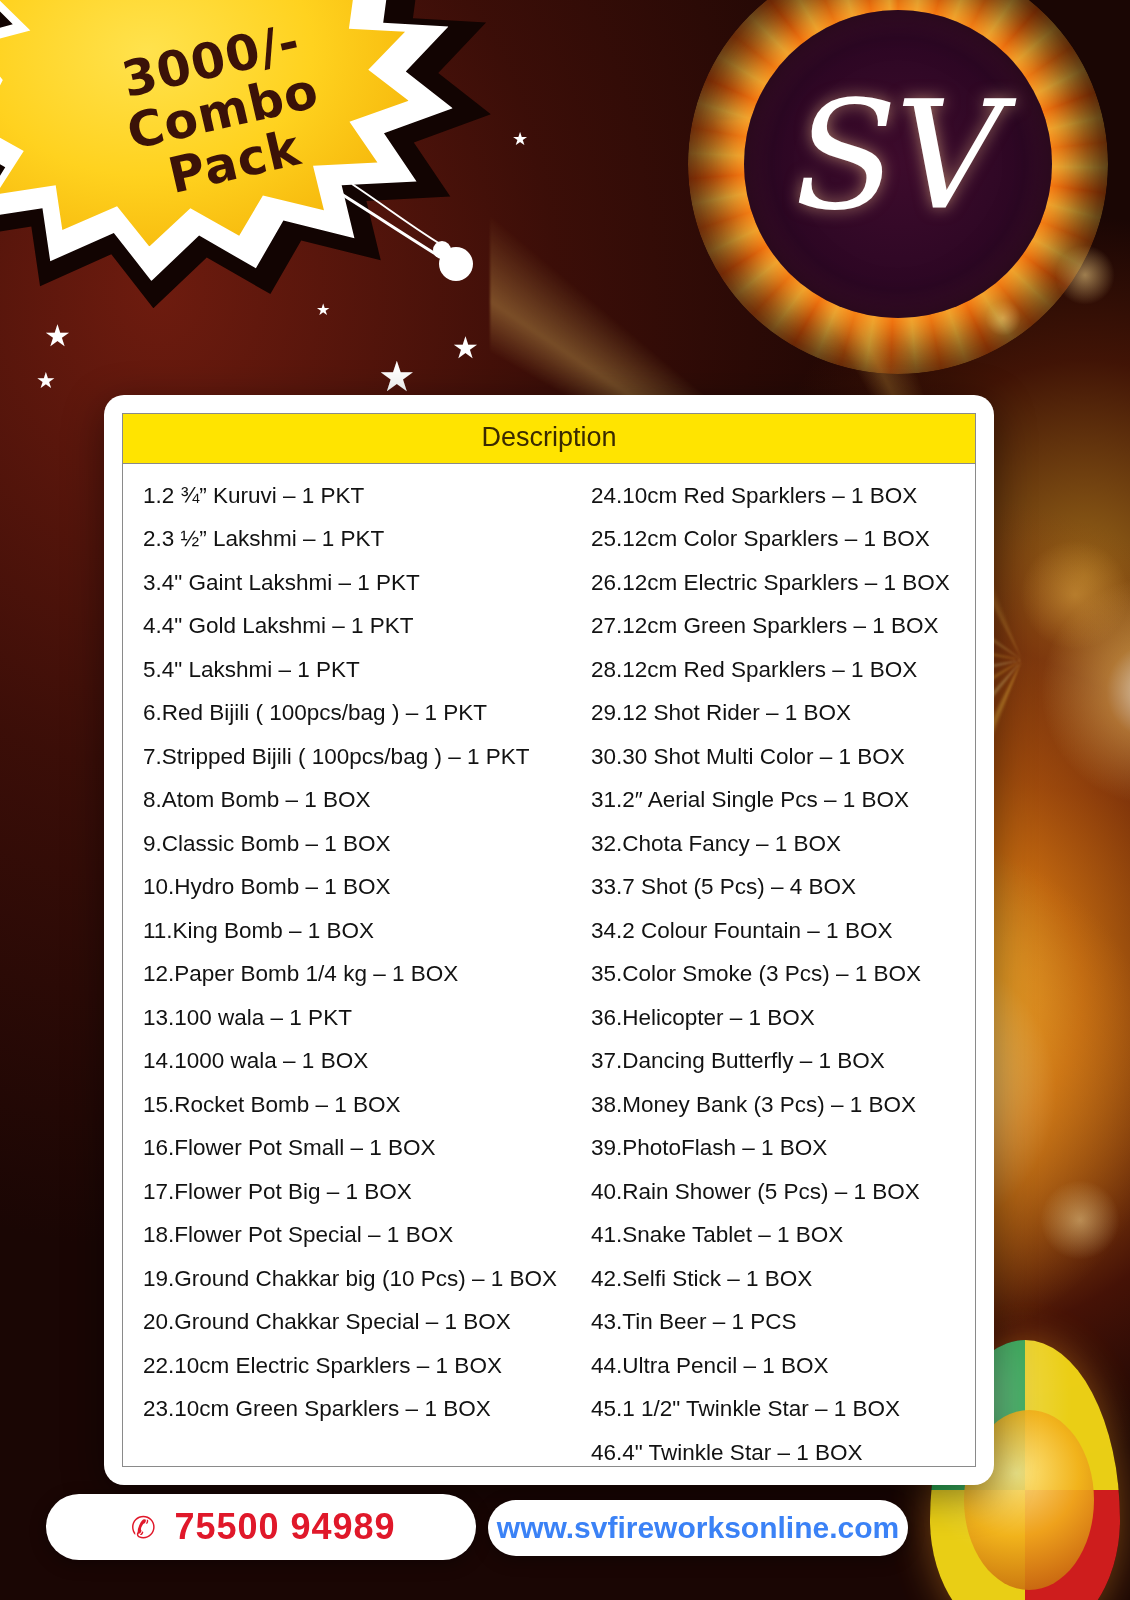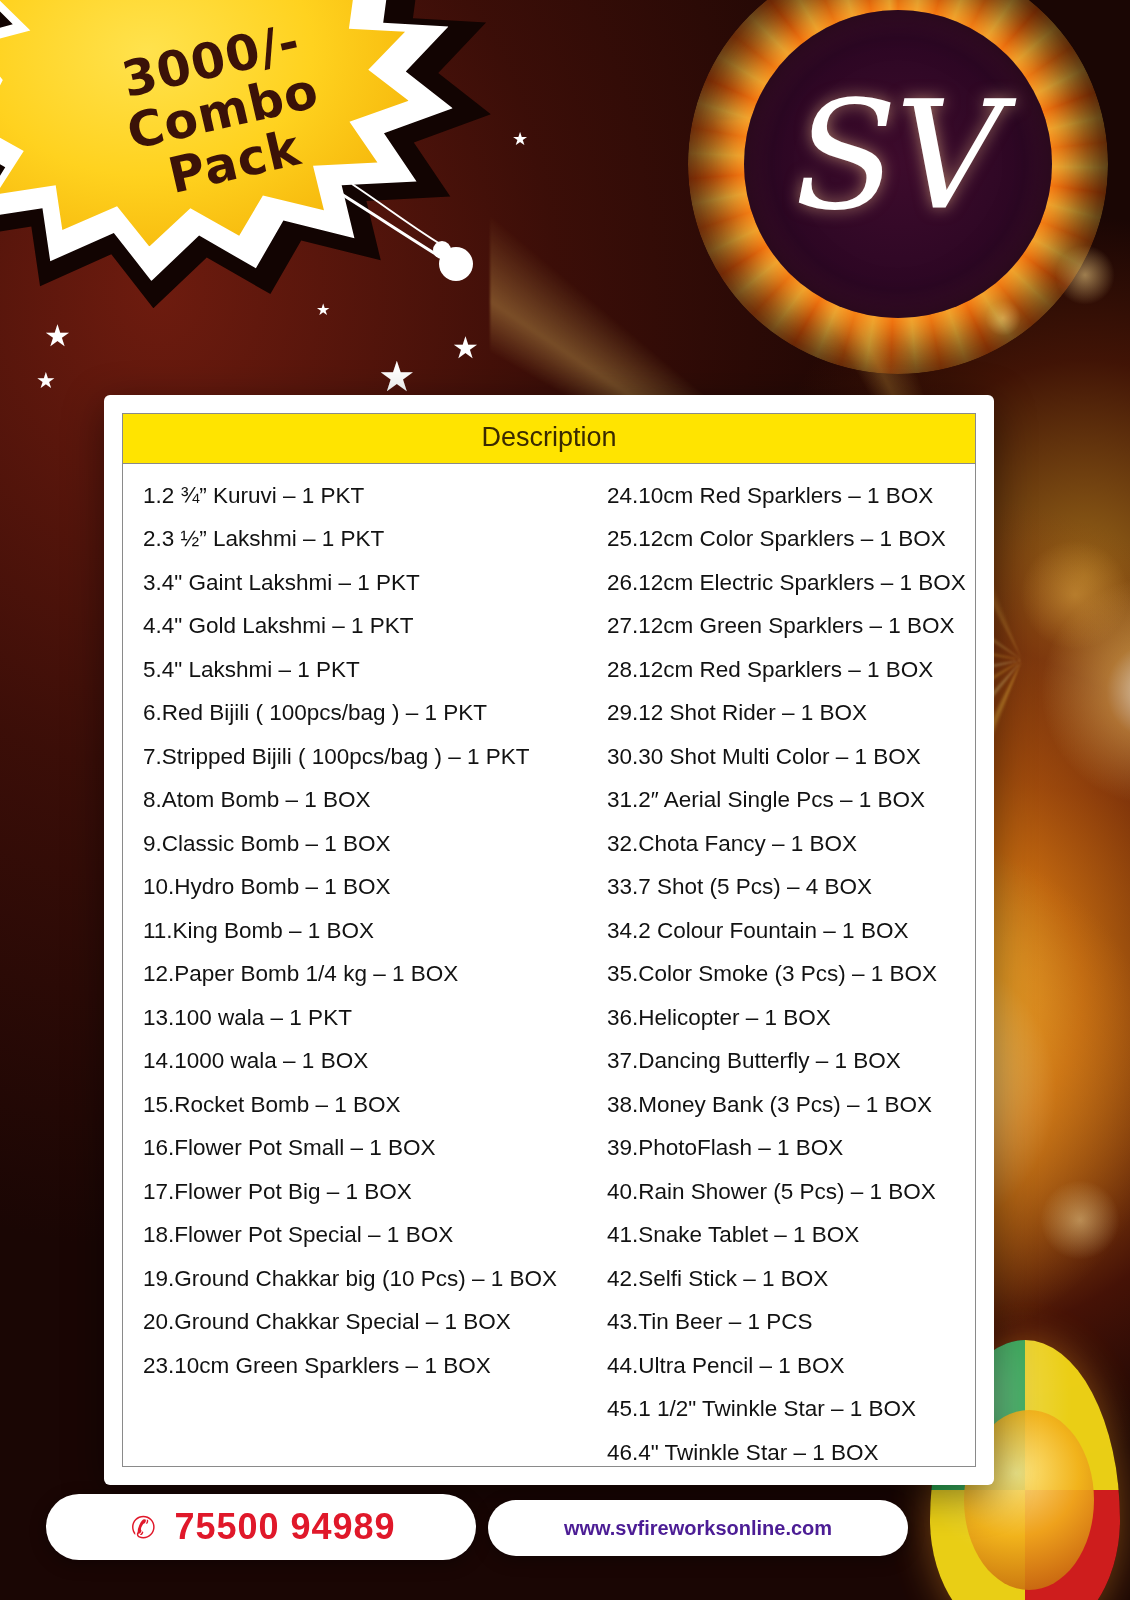--- a/index.html
+++ b/index.html
@@ -132,34 +132,34 @@
     border-radius: 50%;
     background: radial-gradient(circle at 40% 35%, #ffe98a, #f2b01c 45%, #b8560a 100%);
     opacity: .9;
   }
 
   
   #card {
     position: absolute; left: 104px; top: 395px;
     width: 890px; height: 1090px;
     background: #ffffff;
-    border-radius: 6px;
+    border-radius: 20px;
     box-shadow: 0 10px 40px rgba(0,0,0,.45);
     padding: 18px;
   }
   #table { border: 1px solid #8a8a8a; height: 100%; display: flex; flex-direction: column; }
   #table-head {
     background: #ffe400;
     border-bottom: 1px solid #8a8a8a;
     text-align: center;
     font-size: 27px; color: #3a2a00;
     padding: 8px 0 10px;
     font-family: "Liberation Sans", sans-serif;
   }
-  #cols { flex: 1; display: flex; padding: 10px 0 6px; gap: 16px; }
+  #cols { flex: 1; display: flex; padding: 10px 0 6px; }
   .col { flex: 1; padding: 0 14px 0 20px; }
   .item {
     font-size: 22.5px; line-height: 1.0;
     color: #121212;
     padding: 10.5px 0 10.5px 0;
     white-space: nowrap;
     font-family: "Liberation Sans", sans-serif;
   }
 
   
@@ -174,21 +174,21 @@
     width: 34px; height: 34px; color: #e0182a;
     display: flex; align-items: center; justify-content: center;
     font-size: 30px;
   }
   #phone-number {
     font-size: 36px; font-weight: bold; color: #e0182a;
     letter-spacing: 1px; font-family: "Liberation Sans", sans-serif;
   }
   #site-pill { left: 488px; top: 6px; width: 420px; height: 56px; }
   #site-url {
-    font-size: 20px; font-weight: bold; color: #4c1d95;
+    font-size: 30px; font-weight: bold; color: #3b82f6;
     font-family: "Liberation Sans", sans-serif;
   }
 </style>
 </head>
 <body>
 
 <div id="bg">
   <div class="bg-base"></div>
   <div class="rays"></div>
   <div class="glow-big"></div>
@@ -248,20 +248,21 @@
           <div class="item">11.King Bomb – 1 BOX</div>
           <div class="item">12.Paper Bomb 1/4 kg – 1 BOX</div>
           <div class="item">13.100 wala – 1 PKT</div>
           <div class="item">14.1000 wala – 1 BOX</div>
           <div class="item">15.Rocket Bomb – 1 BOX</div>
           <div class="item">16.Flower Pot Small – 1 BOX</div>
           <div class="item">17.Flower Pot Big – 1 BOX</div>
           <div class="item">18.Flower Pot Special – 1 BOX</div>
           <div class="item">19.Ground Chakkar big (10 Pcs) – 1 BOX</div>
           <div class="item">20.Ground Chakkar Special – 1 BOX</div>
+          <div class="item">22.10cm Electric Sparklers – 1 BOX</div>
           <div class="item">23.10cm Green Sparklers – 1 BOX</div>
         </div>
       <div class="col" id="col-right">
           <div class="item">24.10cm Red Sparklers – 1 BOX</div>
           <div class="item">25.12cm Color Sparklers – 1 BOX</div>
           <div class="item">26.12cm Electric Sparklers – 1 BOX</div>
           <div class="item">27.12cm Green Sparklers – 1 BOX</div>
           <div class="item">28.12cm Red Sparklers – 1 BOX</div>
           <div class="item">29.12 Shot Rider – 1 BOX</div>
           <div class="item">30.30 Shot Multi Color – 1 BOX</div>

